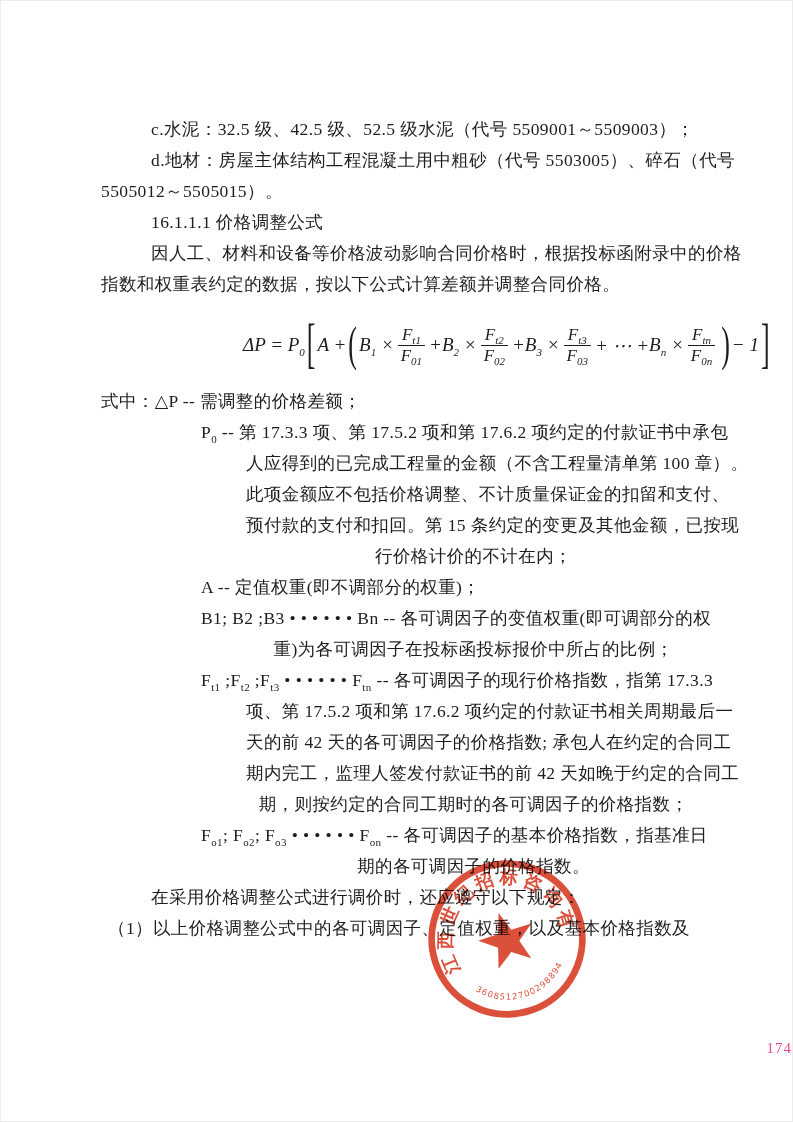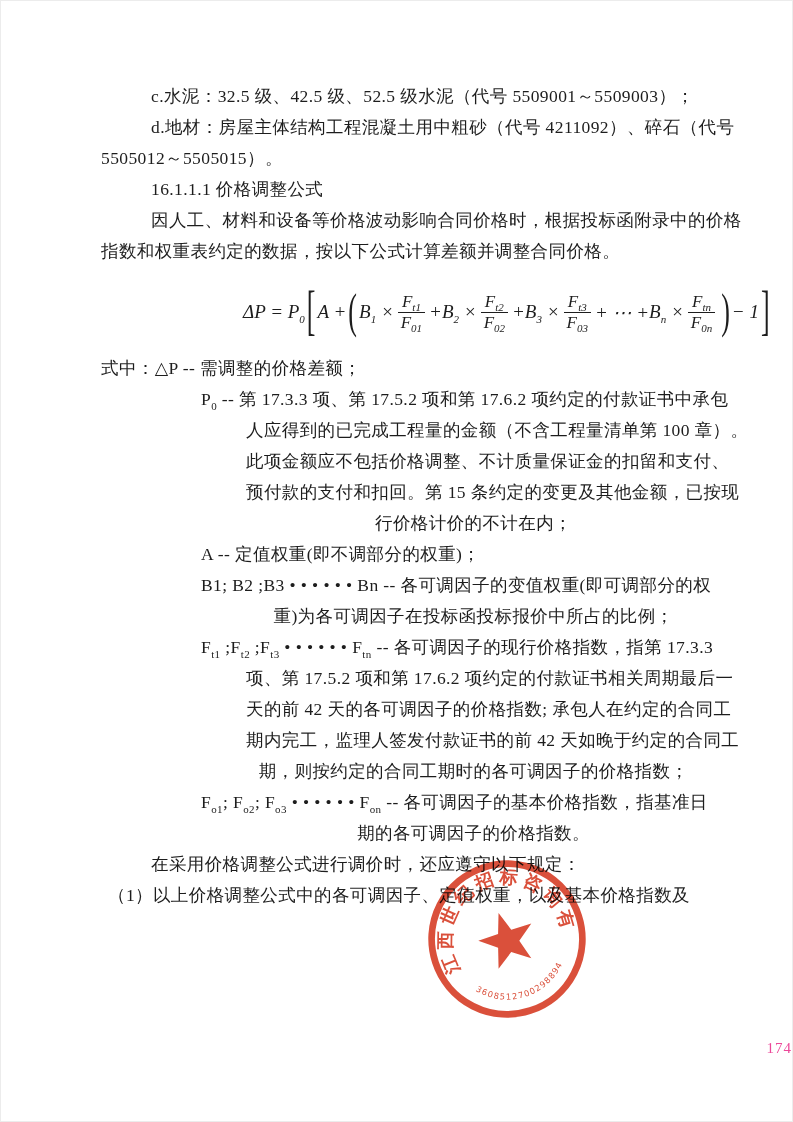--- a/index.html
+++ b/index.html
@@ -8,21 +8,21 @@
     width:793px;height:1122px;
     background:#ffffff;
     border:1px solid #ececec;
     box-sizing:border-box;
     font-family:"Liberation Serif","DejaVu Serif",serif;
     color:#1d1d1d;
     overflow:hidden;
   }
   .content{
     position:absolute;
-    left:100px;top:80px;
+    left:100px;top:113px;
     width:600px;
   }
   .line{
     font-size:17.5px;
     line-height:31px;
     white-space:nowrap;
     letter-spacing:0.4px;
   }
   .indent{margin-left:50px;}     
   .term{margin-left:100px;}      
@@ -78,21 +78,21 @@
     padding-left:23px;
   }
 </style>
 </head>
 <body>
 
 <div class="page">
   <div class="content">
 
     <div class="line indent">c.水泥：32.5 级、42.5 级、52.5 级水泥（代号 5509001～5509003）；</div>
-    <div class="line indent">d.地材：房屋主体结构工程混凝土用中粗砂（代号 4211092）、碎石（代号</div>
+    <div class="line indent">d.地材：房屋主体结构工程混凝土用中粗砂（代号 5503005）、碎石（代号</div>
     <div class="line">5505012～5505015）。</div>
     <div class="line indent">16.1.1.1 价格调整公式</div>
     <div class="line indent">因人工、材料和设备等价格波动影响合同价格时，根据投标函附录中的价格</div>
     <div class="line">指数和权重表约定的数据，按以下公式计算差额并调整合同价格。</div>
 
     <div class="formula">
       <span><span>ΔP = P</span><sub>0</sub></span>
       <span class="bracket sq">[</span>
       <span>A +</span>
       <span class="bracket rd">(</span>

